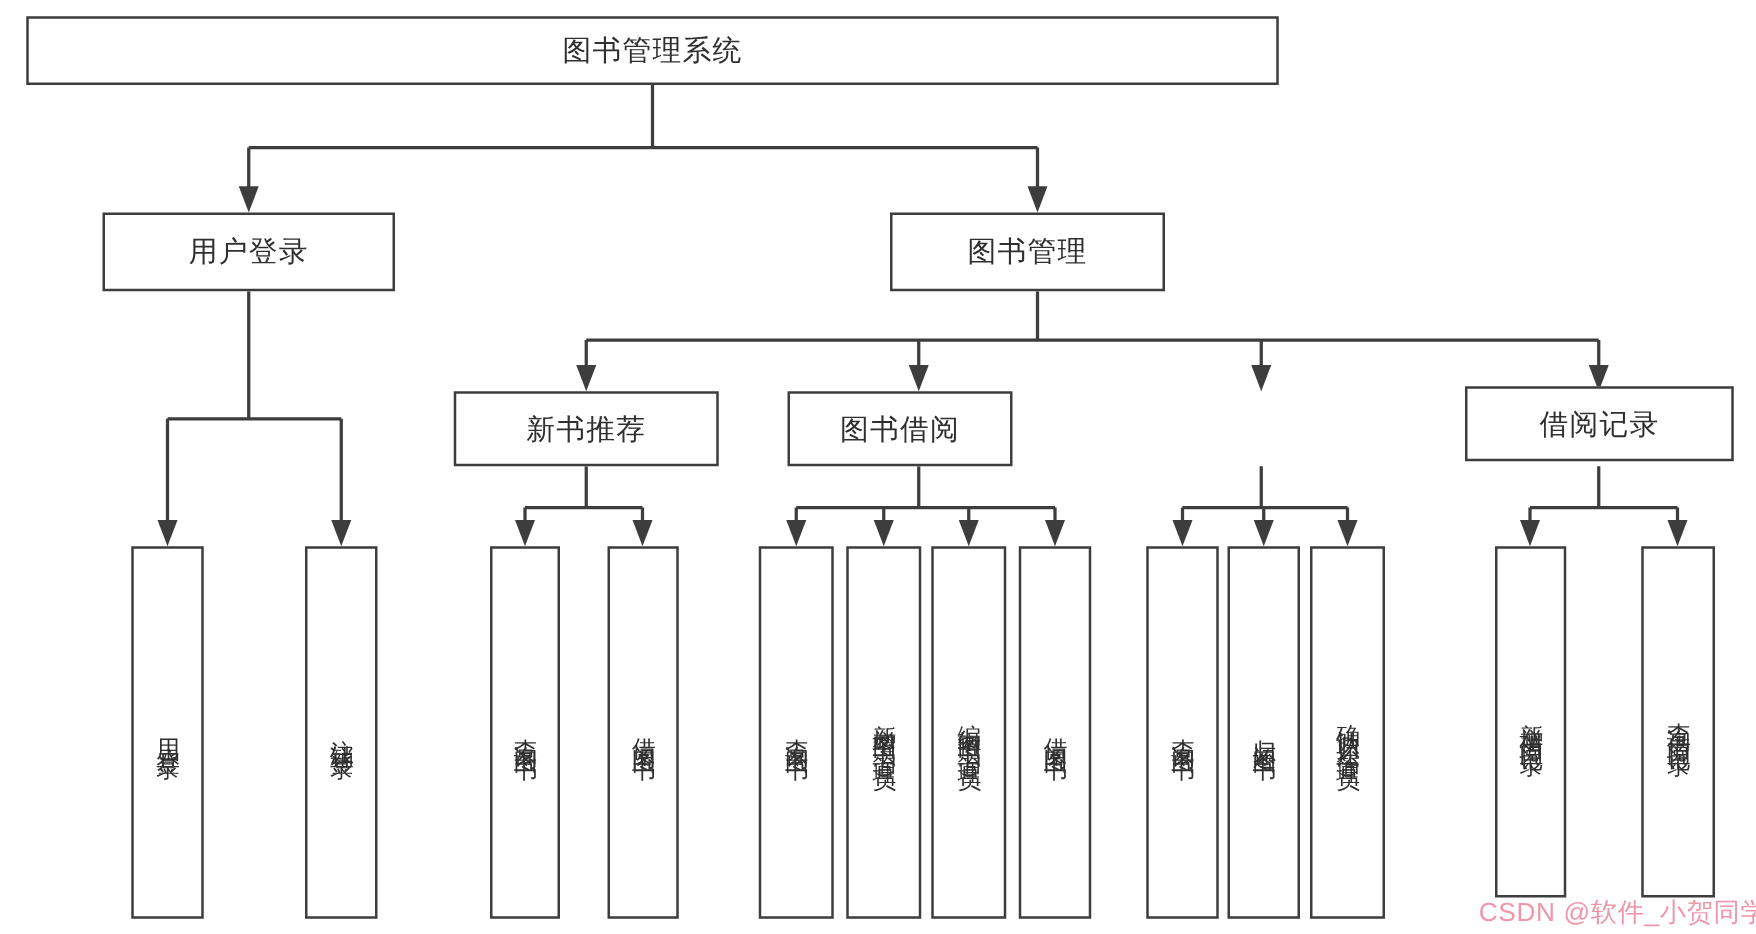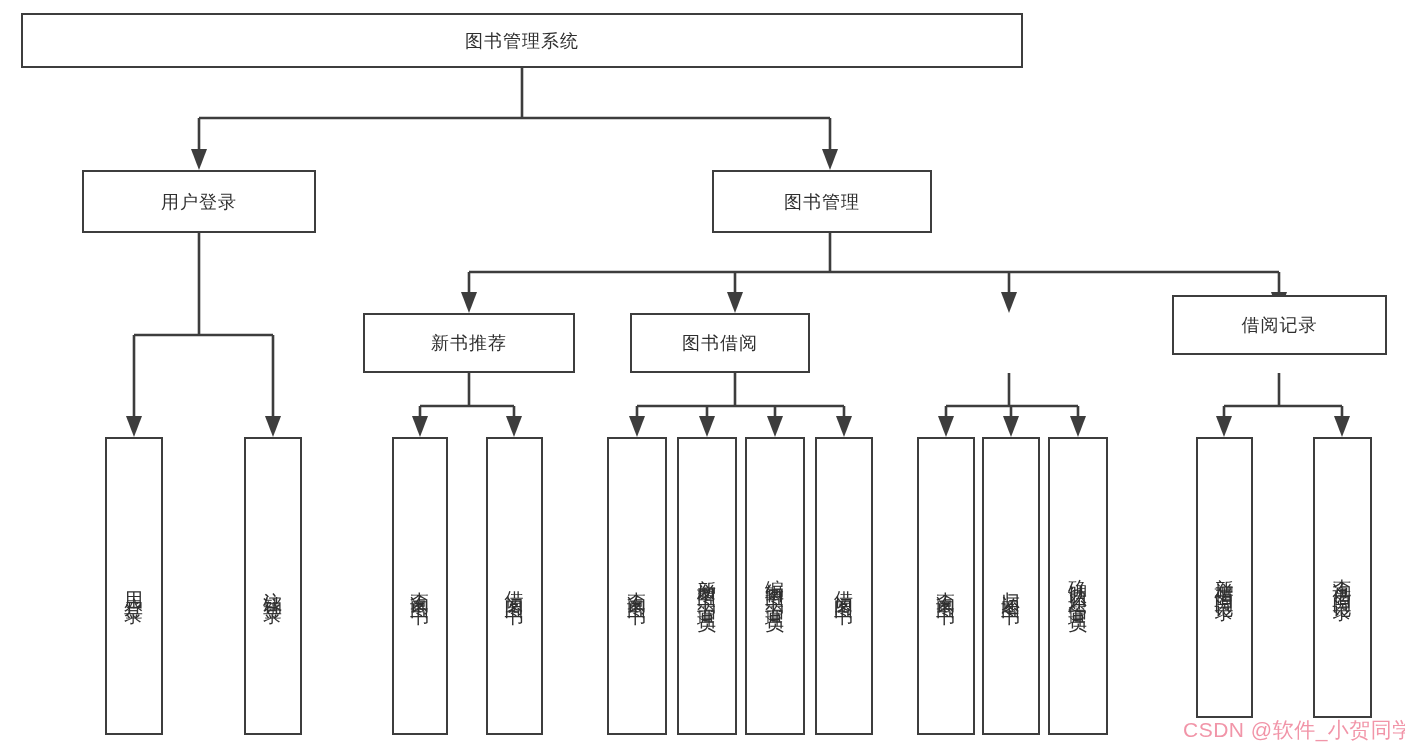--- a/index.html
+++ b/index.html
@@ -33,21 +33,21 @@
   .wires .ar { fill: var(--line); stroke: none; }
 
   .node {
     position: absolute;
     background: var(--box-bg);
     border: 2.5px solid var(--line);
     color: var(--text);
     display: flex;
     align-items: center;
     justify-content: center;
-    font-size: 18px;
+    font-size: 23px;
     letter-spacing: 1px;
     z-index: 2;
   }
 
   .leaf {
     top: 437px;
     height: 298px;
     writing-mode: vertical-rl;
     text-orientation: mixed;
     font-size: 19px;
@@ -57,21 +57,21 @@
 
   
   #n-root   { left: 21px;  top: 13px;  width: 1002px; height: 55px; }
   
   #n-login  { left: 82px;  top: 170px; width: 234px; height: 63px; }
   #n-mgmt   { left: 712px; top: 170px; width: 220px; height: 63px; }
   
   #n-rec    { left: 363px;  top: 313px; width: 212px; height: 60px; }
   #n-bb     { left: 630px;  top: 313px; width: 180px; height: 60px; }
   #n-cb     { left: 902px;  top: 313px; width: 215px; height: 60px; }
-  #n-br     { left: 1172px; top: 295px; width: 215px; height: 60px; }
+  #n-br     { left: 1172px; top: 309px; width: 215px; height: 60px; }
   
   #l-login  { left: 105px;  width: 58px; }
   #l-logout { left: 244px;  width: 58px; }
   #l-rq     { left: 392px;  width: 56px; }
   #l-rb     { left: 486px;  width: 57px; }
   #l-bq     { left: 607px;  width: 60px; }
   #l-ba     { left: 677px;  width: 60px; }
   #l-be     { left: 745px;  width: 60px; }
   #l-bw     { left: 815px;  width: 58px; }
   #l-cq     { left: 917px;  width: 58px; }

